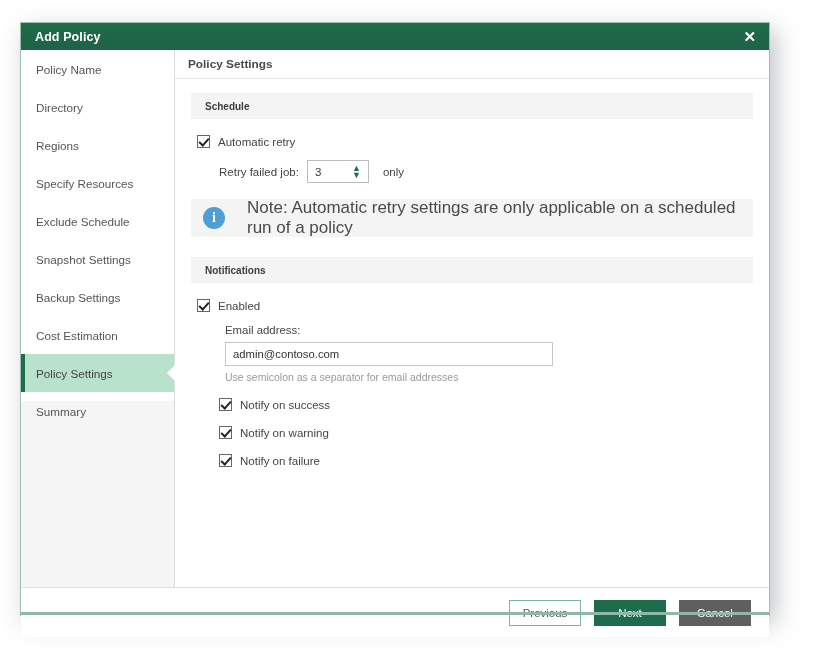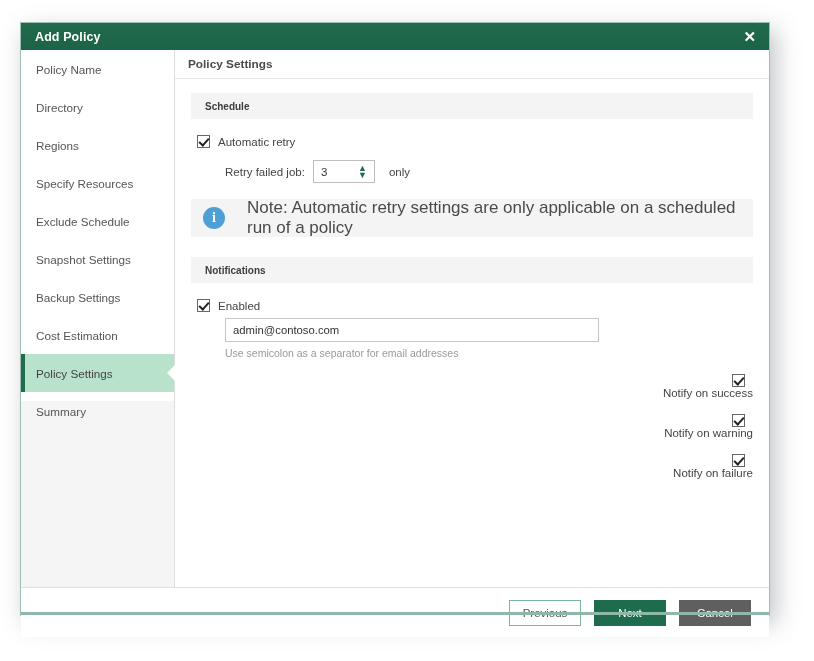--- a/index.html
+++ b/index.html
@@ -154,21 +154,21 @@
     font-size: 10px;
     font-weight: bold;
     color: #3d3d3d;
     box-sizing: border-box;
   }
 
   .field-block { padding: 16px 0 0 6px; }
 
   .cb-row {
     display: flex;
-    align-items: flex-end;
+    align-items: center;
     font-size: 11.5px;
     color: #444444;
   }
   .cb-row.indent { padding-left: 22px; }
 
   .checkbox {
     width: 13px;
     height: 13px;
     border: 1px solid #666666;
     background: #ffffff;
@@ -191,21 +191,21 @@
   }
 
   .retry-row {
     display: flex;
     align-items: center;
     margin-top: 12px;
     padding-left: 22px;
     font-size: 11.5px;
     color: #444444;
   }
-  .retry-label { margin-right: 8px; margin-left: 6px; }
+  .retry-label { margin-right: 8px; }
   .spinner {
     width: 62px;
     height: 23px;
     border: 1px solid #bdbdbd;
     background: #ffffff;
     box-sizing: border-box;
     display: flex;
     align-items: center;
     position: relative;
     cursor: text;
@@ -266,39 +266,39 @@
 
   .sub-label {
     font-size: 11.4px;
     color: #444444;
     padding-left: 28px;
     margin-top: 12px;
   }
   .email-input {
     margin-left: 28px;
     margin-top: 6px;
-    width: 374px;
+    width: 328px;
     height: 24px;
     border: 1px solid #c6c6c6;
     background: #ffffff;
     box-sizing: border-box;
     display: flex;
     align-items: center;
     padding-left: 7px;
     font-size: 11.3px;
     color: #333333;
     cursor: text;
   }
   .hint-text {
     margin-left: 28px;
     margin-top: 5px;
     font-size: 10.5px;
     color: #9a9a9a;
   }
-  .notify-row { margin-top: 15px; flex-direction: column; }
+  .notify-row { margin-top: 15px; }
 
   
   .footer {
     height: 50px;
     background: #ffffff;
     border-top: 1px solid #e0e0e0;
     display: flex;
     align-items: center;
     justify-content: flex-end;
     padding-right: 18px;
@@ -428,20 +428,21 @@
           <div class="section-gap"></div>
 
           <div class="section-bar">Notifications</div>
 
           <div class="field-block">
             <div class="cb-row">
               <span class="checkbox checked"></span>
               <span>Enabled</span>
             </div>
 
+            <div class="sub-label">Email address:</div>
             <div class="email-input" placeholder="">admin@contoso.com</div>
             <div class="hint-text">Use semicolon as a separator for email addresses</div>
 
             <div class="cb-row indent notify-row">
               <span class="checkbox checked"></span>
               <span>Notify on success</span>
             </div>
             <div class="cb-row indent notify-row">
               <span class="checkbox checked"></span>
               <span>Notify on warning</span>

